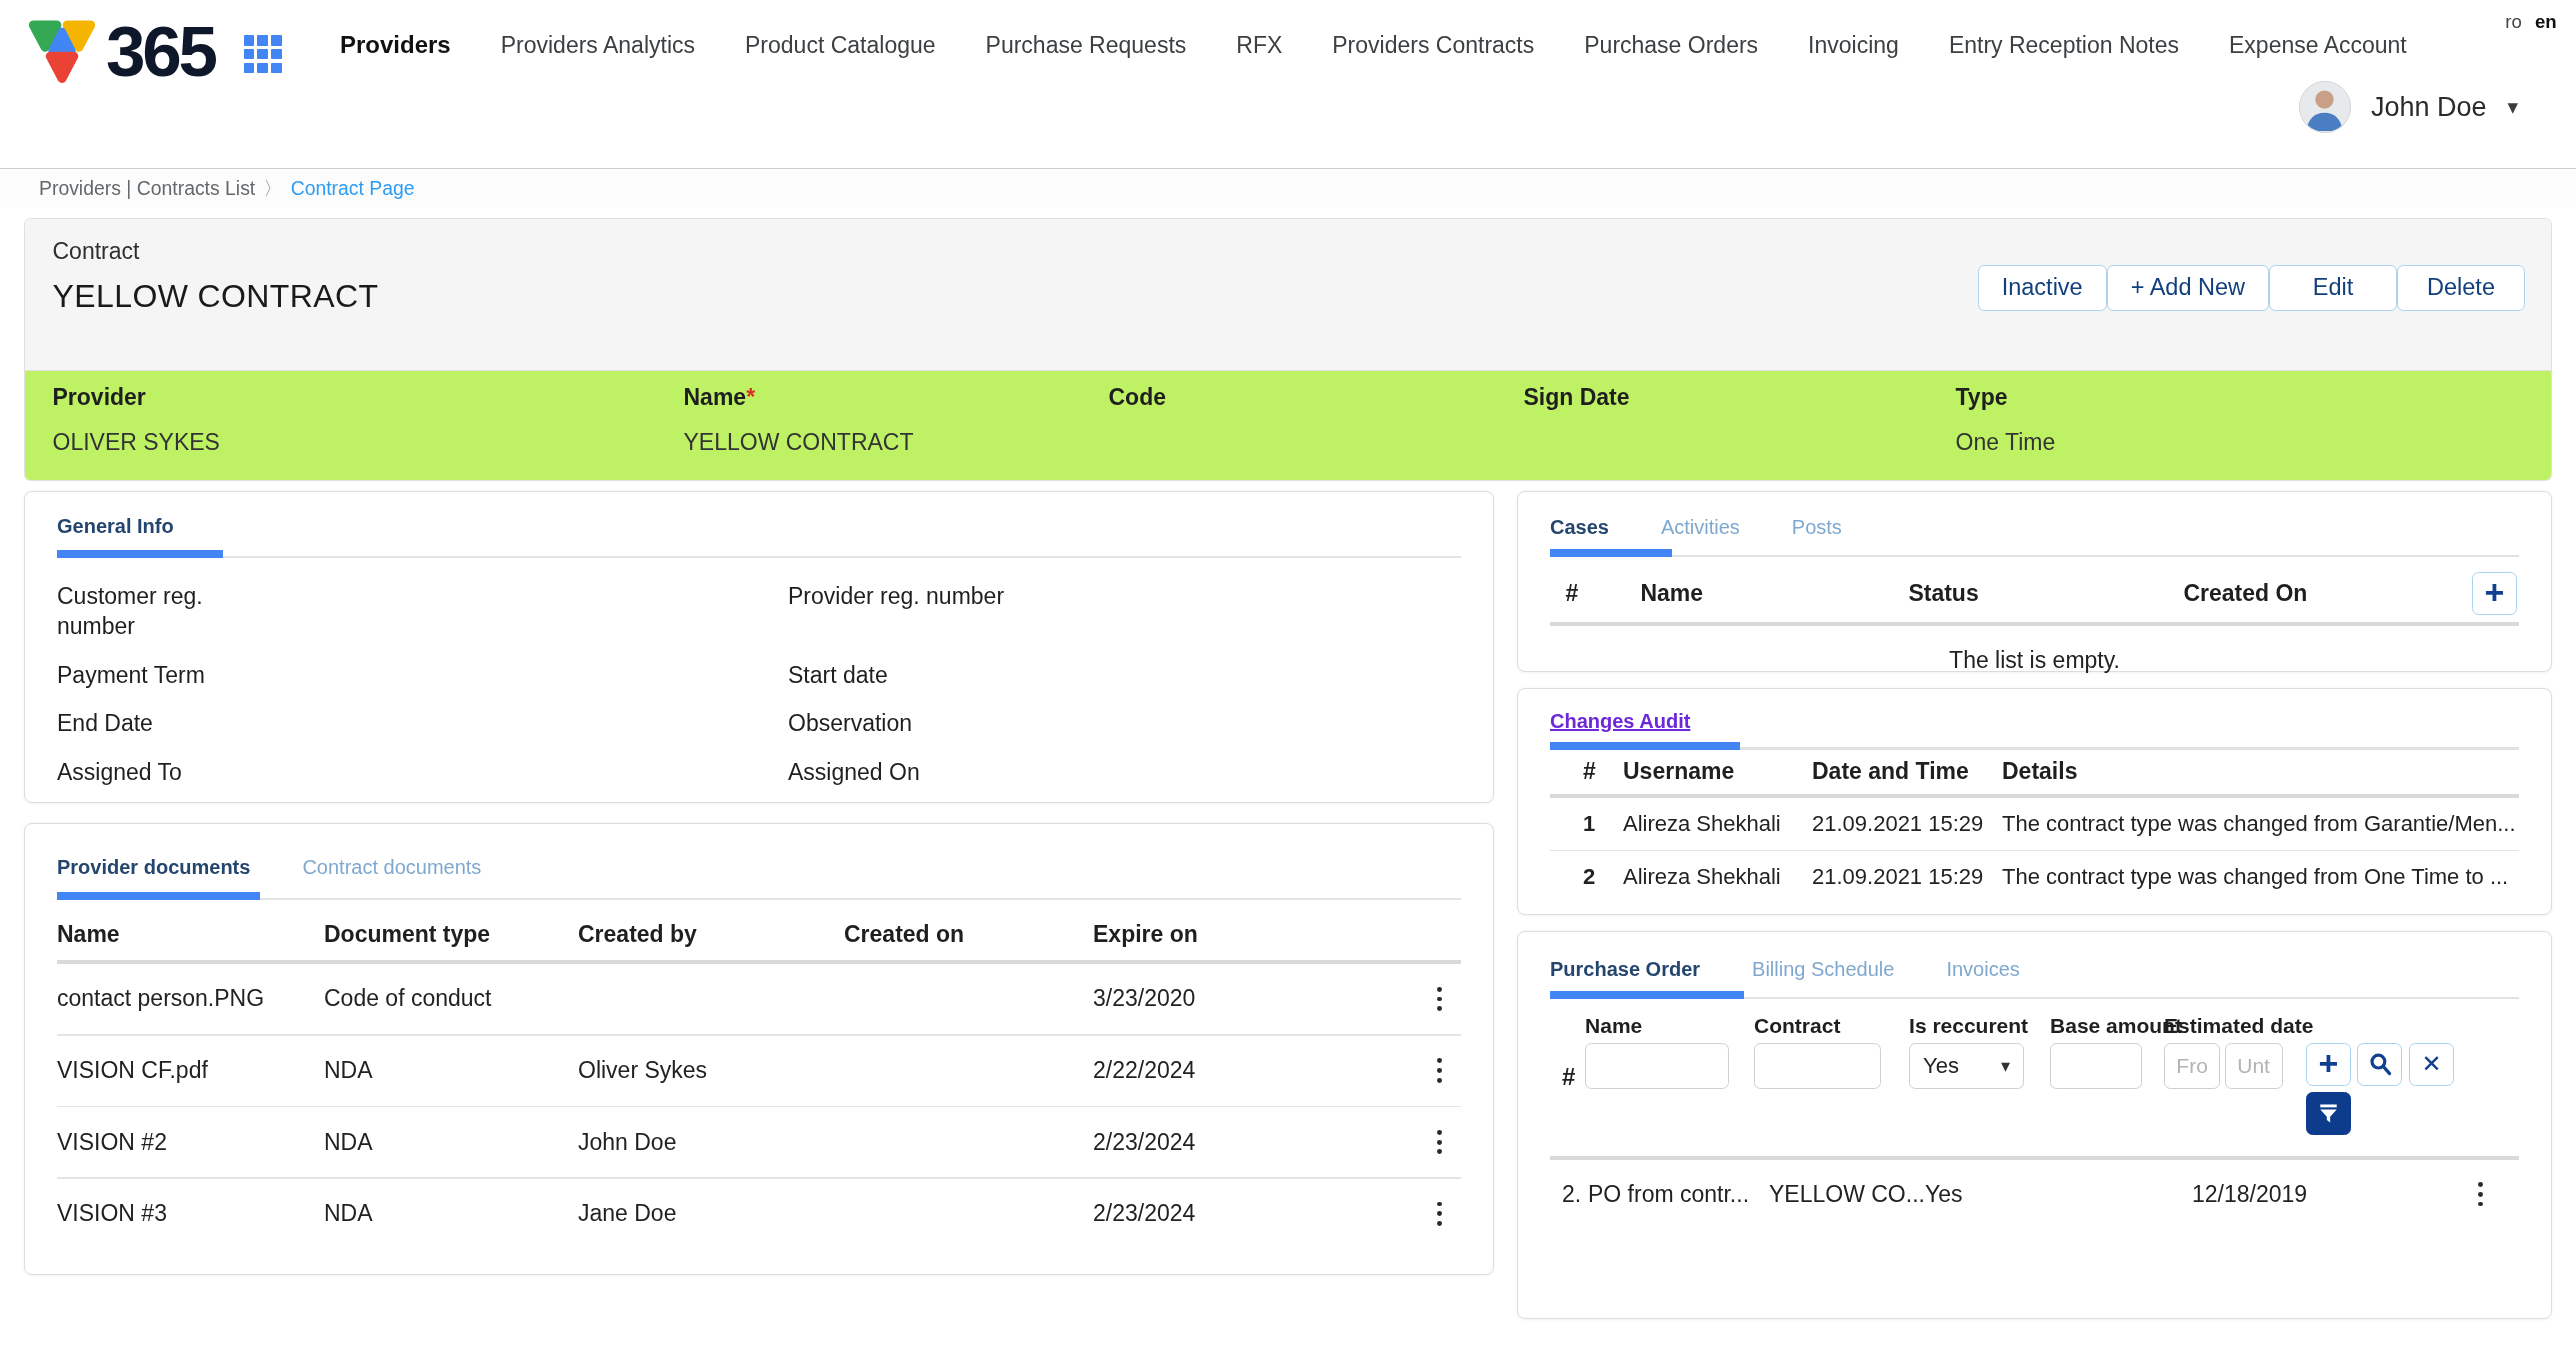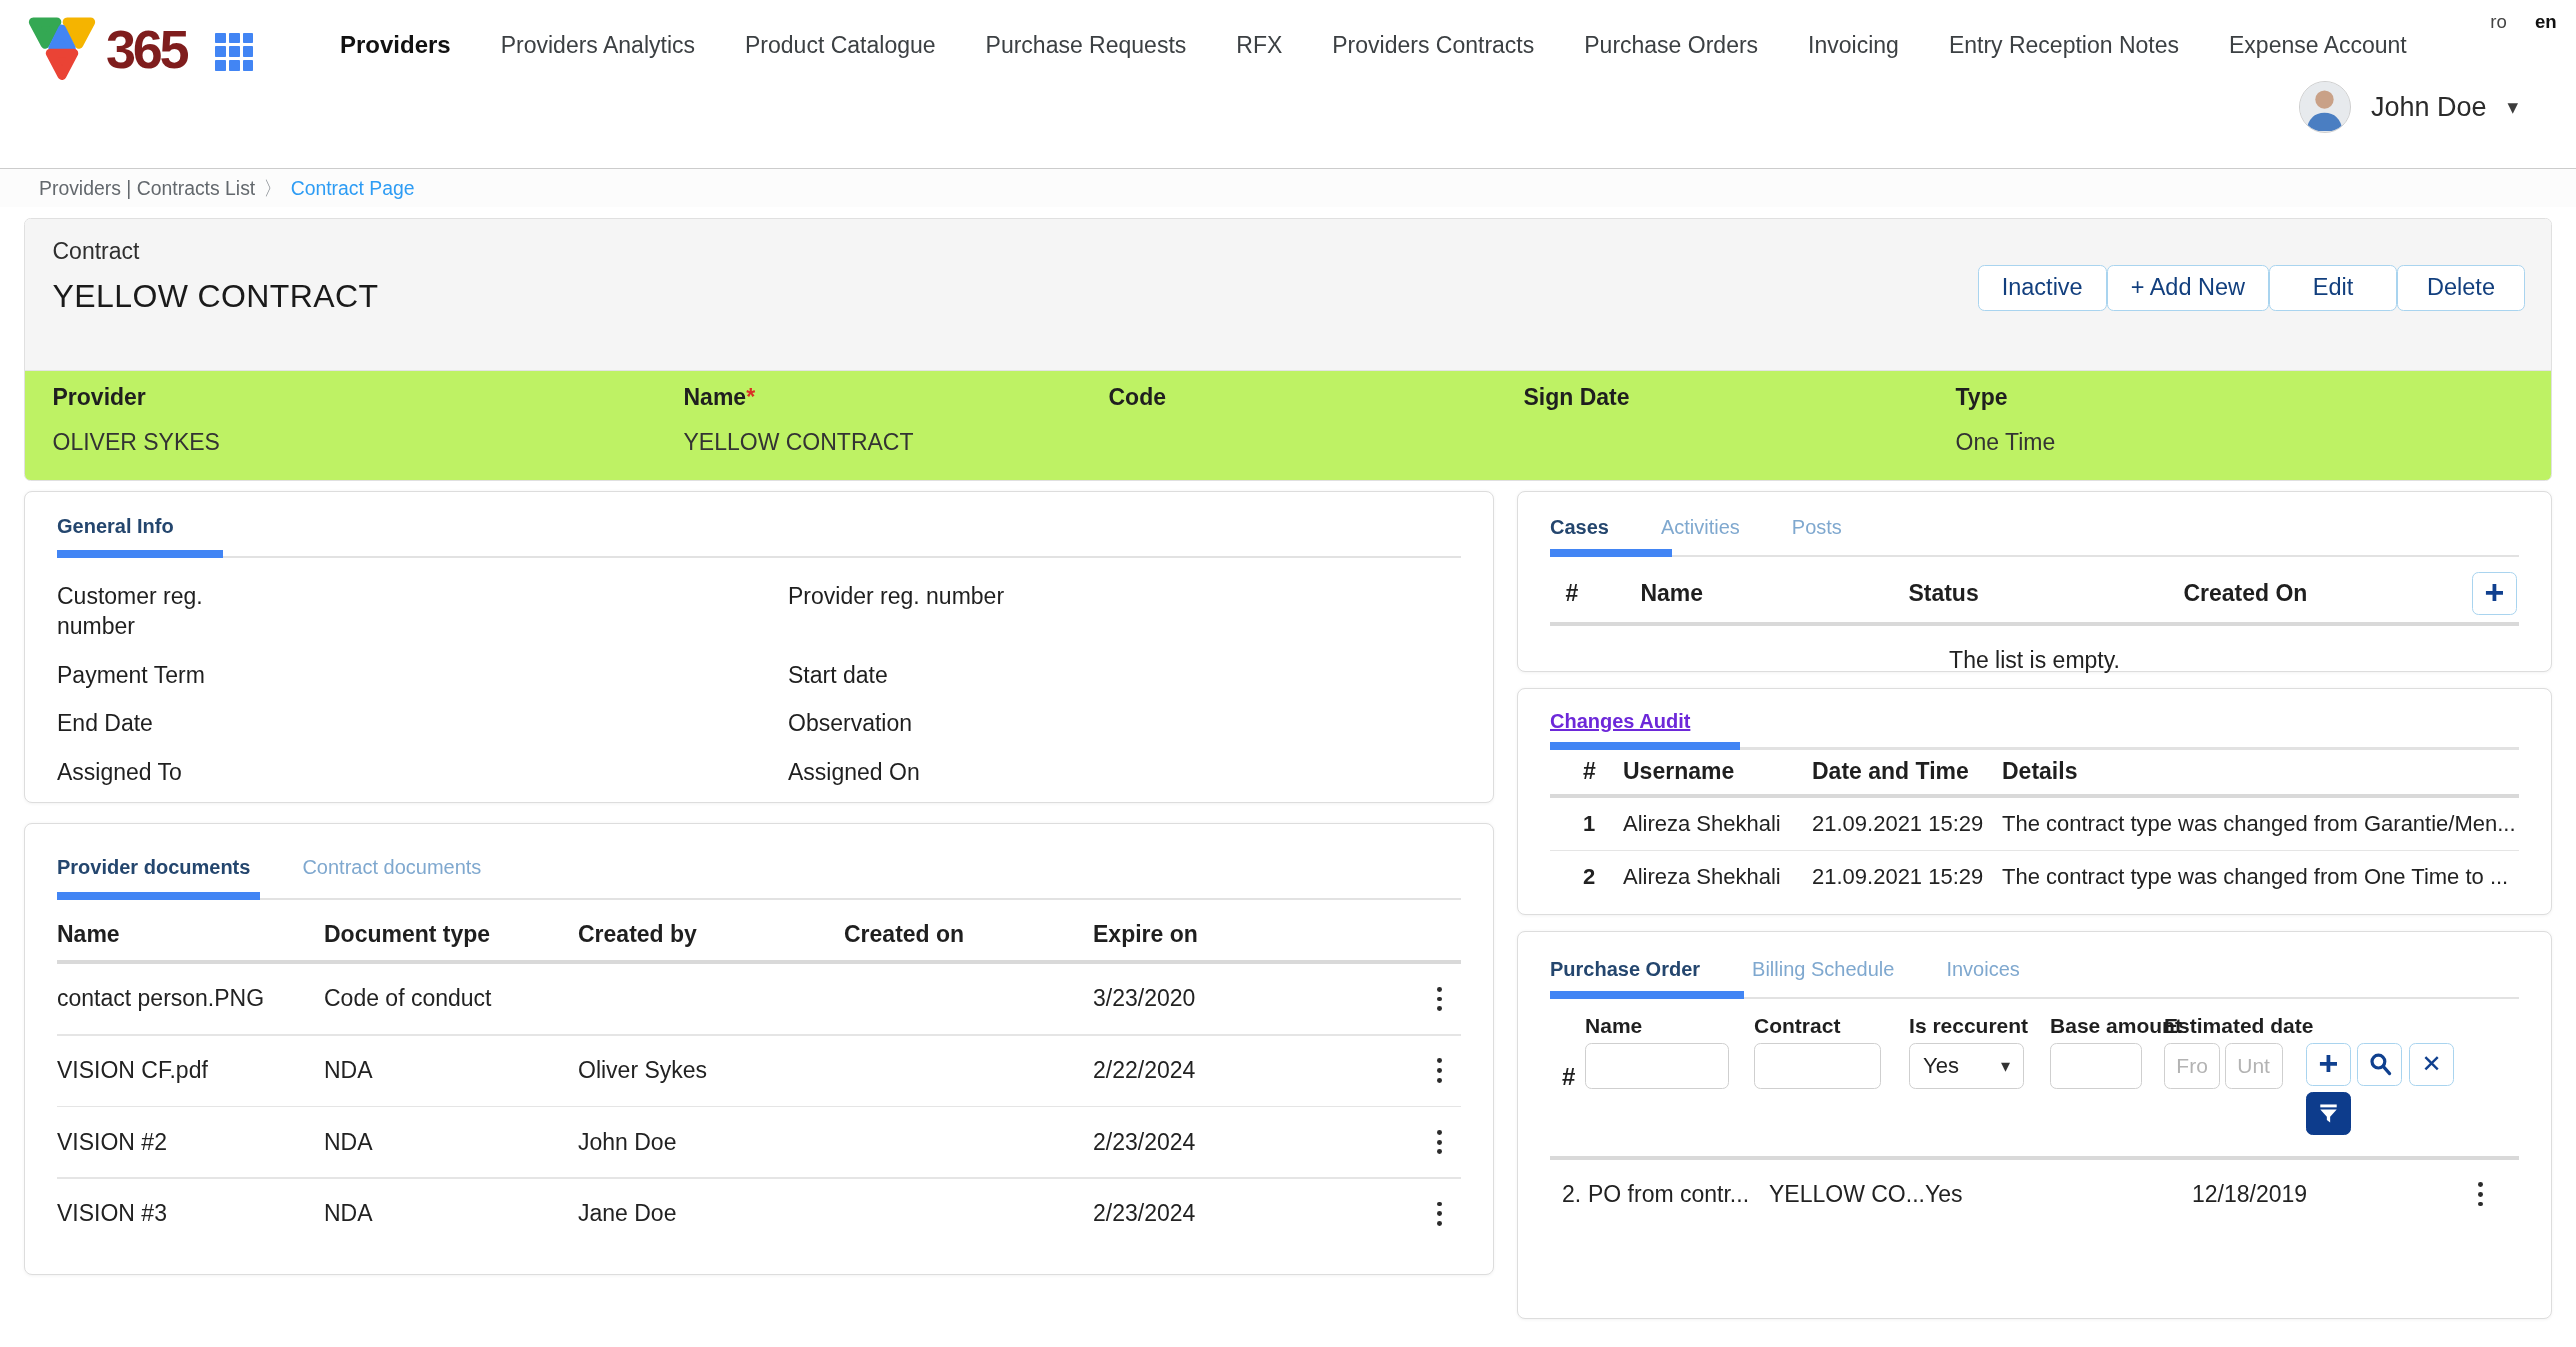--- a/index.html
+++ b/index.html
@@ -2,27 +2,27 @@
 <html style="font-size:13px"><head>
 <meta charset="utf-8">
 <style>
   * { margin:0; padding:0; box-sizing:border-box; }
   html,body { width:2576px; height:1348px; background:#fff; overflow:hidden;
     font-family:"Liberation Sans","DejaVu Sans",sans-serif; color:#222; }
 
   
   .topbar { position:relative; height:168px; background:#fff; }
   .logo-wrap { position:absolute; left:23px; top:11.3px; display:flex; align-items:center; }
-  .brand-text { font-size:54px; font-weight:700; color:#7f1d1d; letter-spacing:-3.2px; margin-left:4.9px; }
+  .brand-text { font-size:71px; font-weight:700; color:#0f172a; letter-spacing:-3.2px; margin-left:4.9px; }
   .grid-icon { margin-left:29px; margin-top:4.9px; display:grid; grid-template-columns:repeat(3,10.5px); grid-template-rows:repeat(3,10.5px); gap:3.2px; }
   .grid-icon div { background:#4285f4; border-radius:0.8px; }
   .main-nav { position:absolute; left:340px; top:31px; display:flex; align-items:center; gap:50px; white-space:nowrap; }
   .nav-item { font-size:23px; color:#3c4043; cursor:pointer; }
   .nav-item.active { font-size:24px; font-weight:700; color:#111; }
-  .lang { position:absolute; right:19.4px; top:11.3px; display:flex; gap:28px; font-size:18.6px; align-items:center; }
+  .lang { position:absolute; right:19.4px; top:11.3px; display:flex; gap:13px; font-size:18.6px; align-items:center; }
   .lang .ro { color:#444; }
   .lang .en { color:#111; font-weight:700; }
   .user-chip { position:absolute; right:58px; top:81px; display:flex; align-items:center; gap:19.4px; }
   .avatar { width:52px; height:52px; border-radius:50%; border:1.6px solid #cfcfcf; overflow:hidden; background:#e9ecef; }
   .user-name { font-size:27px; color:#2b2b2b; }
   .caret { font-size:21px; color:#3c3c3c; margin-left:1.6px; }
 
   
   .breadcrumb-bar { height:39px; border-top:1.6px solid #cccccc; background:#fcfcfc; display:flex; align-items:center; padding-left:39px; font-size:19.4px; }
   .crumb-path { color:#63686d; }

